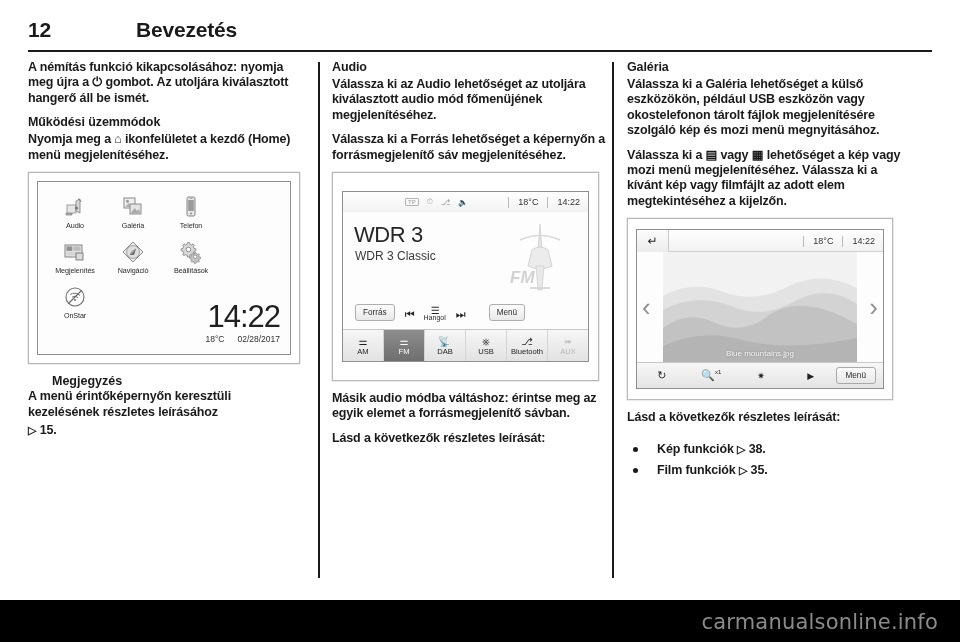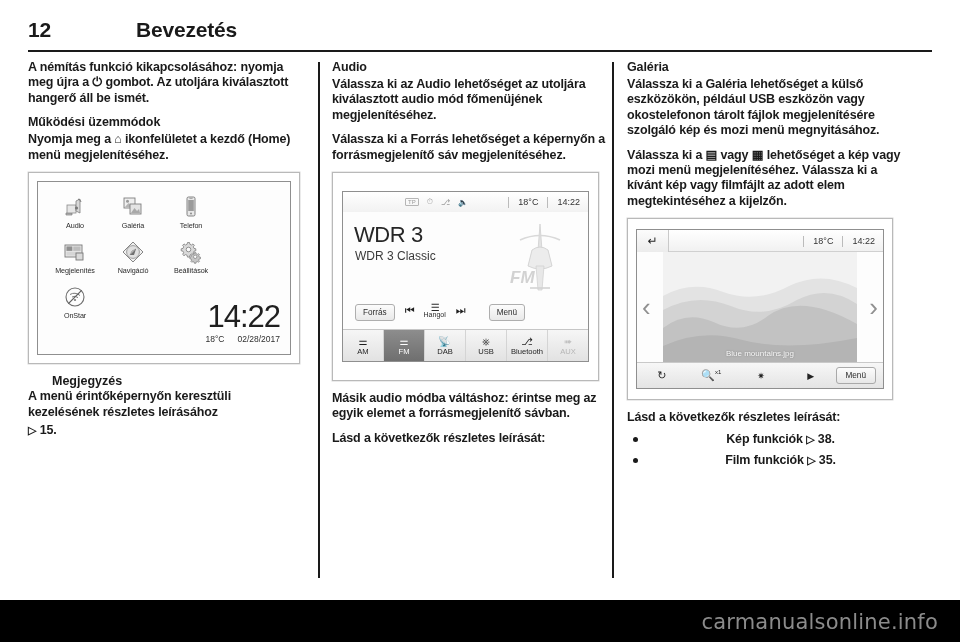--- a/index.html
+++ b/index.html
@@ -70,21 +70,21 @@
     font-size: 12.5px;
     font-weight: bold;
     line-height: 15.4px;
     margin-bottom: 9px;
     letter-spacing: -0.15px;
   }
   p.tight { margin-bottom: 3px; }
   .note-title {
     font-size: 12.5px; font-weight: bold; line-height: 15.4px; margin-left: 24px;
   }
-  ul.bullets { list-style: none; margin-top: 6px; text-align: center; }
+  ul.bullets { list-style: none; margin-top: 16px; }
   ul.bullets li {
     position: relative;
     font-size: 12.5px; font-weight: bold;
     line-height: 15.4px;
     padding-left: 30px;
     margin-bottom: 6px;
     letter-spacing: -0.15px;
   }
   ul.bullets li .dot {
     position: absolute; left: 6px; top: 5px;
@@ -168,21 +168,21 @@
   .radio-name {
     position: absolute; left: 11px; top: 10px;
     font-size: 22px; color: #262626; font-weight: 300; letter-spacing: -0.4px;
   }
   .radio-sub {
     position: absolute; left: 12px; top: 37px;
     font-size: 12px; color: #3a3a3a;
   }
   .radio-ctrls {
     position: absolute; left: 12px; bottom: 8px;
-    display: flex; align-items: flex-start; gap: 10px; margin-top: 38px;
+    display: flex; align-items: flex-end; gap: 10px; margin-top: 38px;
   }
   .pill {
     border: 1px solid #aeaeae; border-radius: 3px;
     background: linear-gradient(#fcfcfc,#e9e9e9);
     font-size: 8.2px; color: #2d2d2d;
     padding: 3px 7px;
   }
   .skip { font-size: 11px; color: #1f1f1f; letter-spacing: -1px; }
   .tune { font-size: 7px; color: #2a2a2a; text-align: center; line-height: 7px; }
   .tune .bars { font-size: 10px; letter-spacing: -1px; display: block; }

